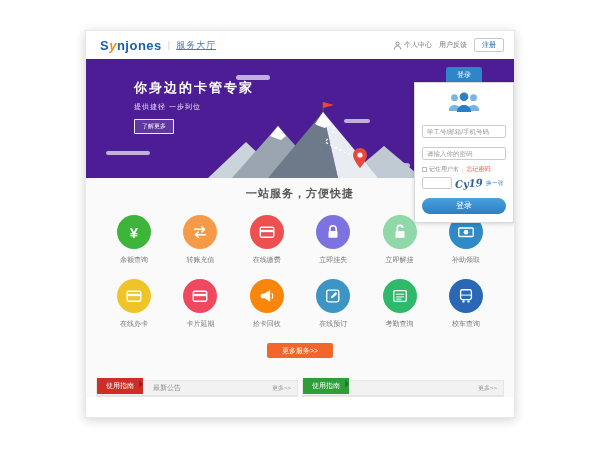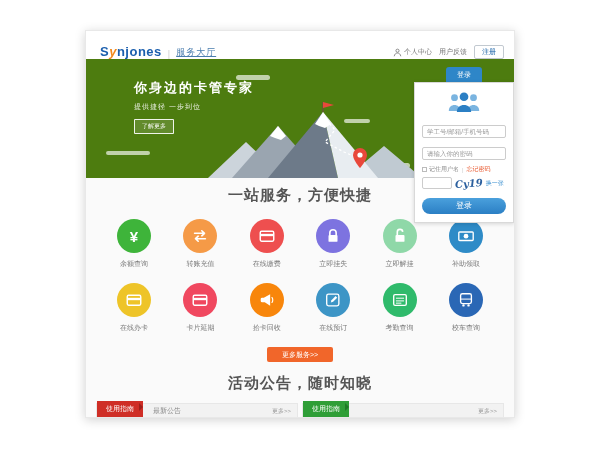--- a/index.html
+++ b/index.html
@@ -3,37 +3,37 @@
 <meta charset="utf-8">
 <style>
   * { margin:0; padding:0; box-sizing:border-box; }
   html,body { width:600px; height:450px; background:#ffffff; overflow:hidden;
               font-family:"Liberation Sans","DejaVu Sans",sans-serif; }
   #mockup { position:absolute; left:85px; top:30px; width:430px; height:388px;
             background:#fff; border:1px solid #e8e8e8;
             box-shadow:0 2px 10px rgba(0,0,0,.18); overflow:hidden; }
 
   
-  .hdr { height:28px; background:#fff; display:flex; align-items:flex-end; padding:0 10px 0 14px; }
+  .hdr { height:28px; background:#fff; display:flex; align-items:center; padding:0 10px 0 14px; }
   .logo { font-size:13px; font-weight:bold; color:#1b5fae; letter-spacing:.5px; }
   .logo .accent { color:#f28a1e; font-style:italic; }
   .hdr-divider { color:#cfcfcf; font-size:9px; margin:0 6px; }
   .site-name { color:#4a7dae; font-size:9px; letter-spacing:1px;text-decoration:underline; }
   .hdr-right { margin-left:auto; display:flex; align-items:center; gap:7px; }
   .hdr-link { font-size:7px; color:#777; cursor:pointer; display:flex; align-items:center; gap:2px; }
   .btn-register { font-size:7px; color:#1b63a8; border:1px solid #c2c9d0; border-radius:2px;
                   padding:1px 7px; background:#fff; cursor:pointer; }
 
   
   .nav { height:18px; background:#1b63a8; display:flex; align-items:stretch; padding-left:8px; }
   .nav-item { font-size:7.5px; color:#fff; padding:0 11px; display:flex; align-items:center; cursor:pointer; }
   .nav-item.active { background:#dde6ee; color:#1b63a8; }
 
   
-  .hero { position:relative; height:119px; background:#4d7c0f; overflow:hidden; }
+  .hero { position:relative; height:119px; background:#4c1d95; overflow:hidden; }
   .hero-copy { position:absolute; left:48px; top:20px; z-index:2; }
   .hero-title { font-size:13px; font-weight:bold; color:#fff; letter-spacing:2px; }
   .hero-sub { font-size:7px; color:rgba(255,255,255,.9); margin-top:5px; letter-spacing:1px; }
   .hero-btn { margin-top:7px; display:inline-block; font-size:6px; color:#fff;
               border:1px solid rgba(255,255,255,.9); background:rgba(255,255,255,.12);
               padding:2px 7px; border-radius:1px; cursor:pointer; }
   .cloud { position:absolute; background:#fff; opacity:.65; border-radius:8px; }
   .mtn { position:absolute; left:112px; bottom:0; z-index:1; }
 
   
@@ -53,21 +53,21 @@
   .captcha-row { display:flex; align-items:center; gap:3px; margin-bottom:5px; }
   .captcha-input { width:30px; height:12px; border:1px solid #ccc; border-radius:2px; }
   .captcha-text { font-family:"DejaVu Serif","Liberation Serif",serif; font-style:italic;
                   font-weight:bold; font-size:10px; color:#2b5f9e; transform:rotate(-4deg); }
   .captcha-change { font-size:6px; color:#3a8fd0; cursor:pointer; }
   .login-submit { width:100%; height:16px; border:none; border-radius:8px; color:#fff;
                   font-size:8px; background:linear-gradient(#4aa0dc,#2b7fc4); cursor:pointer; }
 
   
   .services { background:#fafafa; padding-top:8px; }
-  .sec-title { text-align:center; font-size:15px; color:#555; font-weight:bold; letter-spacing:1px; }
+  .sec-title { text-align:center; font-size:11px; color:#555; font-weight:bold; letter-spacing:1px; }
   .svc-row { display:flex; justify-content:space-between; padding:0 22px; margin-top:14px; }
   .svc-item { width:52px; text-align:center; cursor:pointer; }
   .svc-circle { width:34px; height:34px; border-radius:50%; margin:0 auto;
                 display:flex; align-items:center; justify-content:center; }
   .svc-label { font-size:7px; color:#7a7a7a; margin-top:6px; }
   .yuan-glyph { color:#fff; font-size:15px; font-weight:bold; line-height:1; }
   .more-btn { display:block; margin:14px auto 0; width:66px; height:15px; background:#f1662a;
               color:#fff; font-size:7px; border:none; border-radius:2px; cursor:pointer; }
 
   
@@ -284,21 +284,20 @@
             </svg>
         </div>
         <div class="svc-label">校车查询</div>
       </div>
     </div>
 
     <button class="more-btn">更多服务&gt;&gt;</button>
   </div>
 
   <div class="ann">
-    <div class="sec-title">活动公告，随时知晓</div>
     <div class="panels">
       <div class="panel panel-left">
         <div class="panel-hd">
           <div class="ribbon" style="background-color: rgb(207, 46, 38);">使用指南</div>
           <span class="panel-tab">最新公告</span>
           <span class="panel-more">更多&gt;&gt;</span>
         </div>
 
       </div>
       <div class="panel panel-right">

